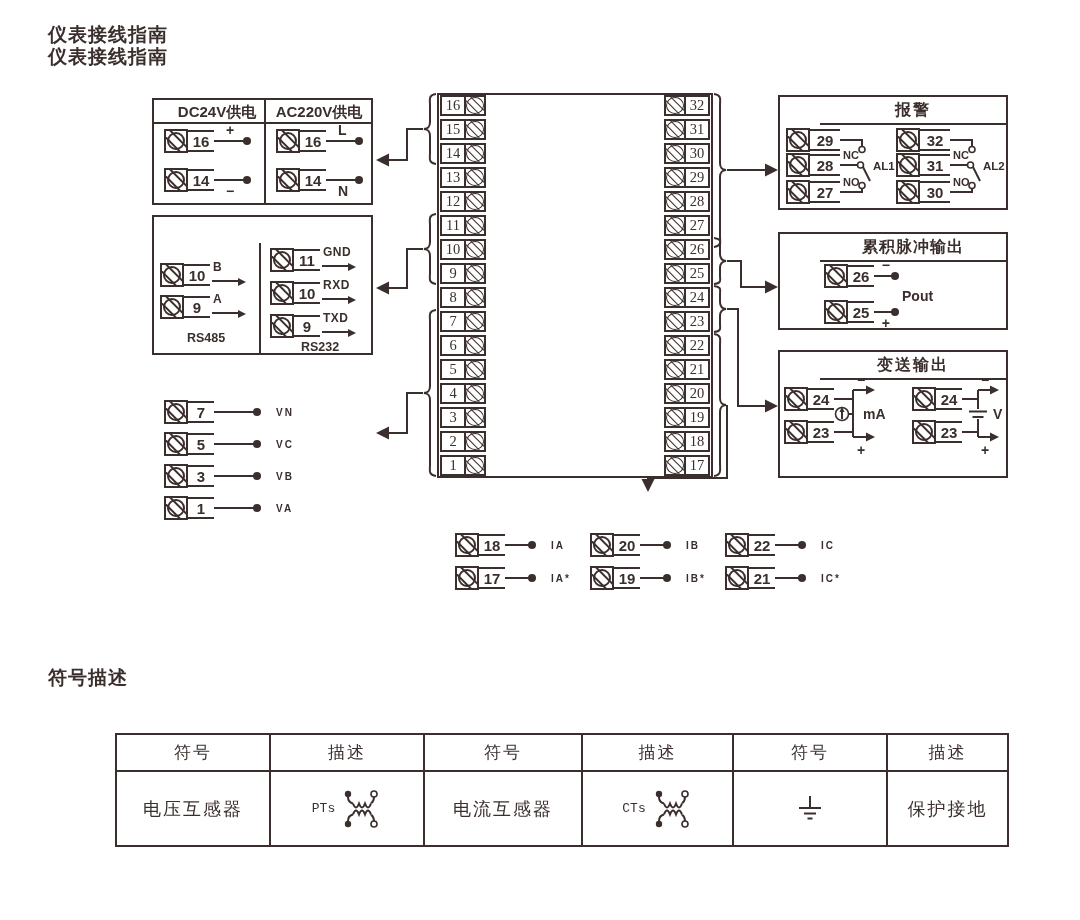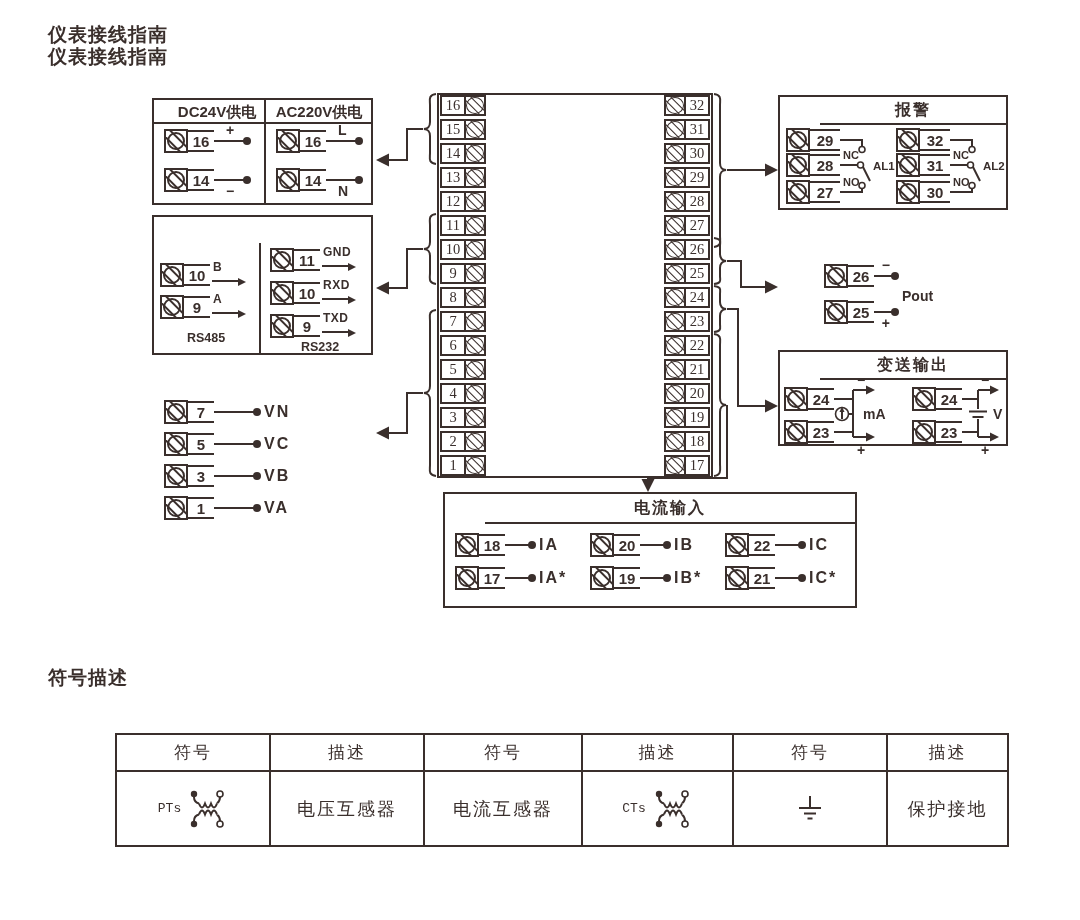--- a/index.html
+++ b/index.html
@@ -21,21 +21,21 @@
   .screw::after{content:"";position:absolute;left:-6px;top:7px;width:34px;height:6px;
                 border-top:2px solid var(--ink);border-bottom:2px solid var(--ink);transform:rotate(45deg);}
   .numch{height:22px;box-sizing:border-box;border-top:2px solid var(--ink);border-bottom:2px solid var(--ink);
          display:flex;align-items:center;justify-content:center;min-width:26px;padding:0 2px;
          font-size:15px;font-weight:600;flex:none;}
   .wire{position:relative;height:2px;background:var(--ink);flex:none;align-self:center;margin-top:0;}
   .wire .dot{position:absolute;right:-3px;top:-3px;width:8px;height:8px;border-radius:50%;background:var(--ink);}
   .sign{position:absolute;font-size:14px;font-weight:bold;line-height:1;}
   .s-above{top:-17px;left:35%;}
   .s-below{bottom:-17px;left:35%;}
-  .tlabel{font-size:16px;font-weight:bold;letter-spacing:2px;margin-left:6px;white-space:nowrap;}
+  .tlabel{font-size:10px;font-weight:bold;letter-spacing:2px;margin-left:18px;white-space:nowrap;}
   
   .sig{position:relative;width:38px;height:26px;flex:none;}
   .sig b{position:absolute;left:3px;top:-2px;font-size:12px;font-weight:bold;letter-spacing:.5px;}
   .sig::before{content:"";position:absolute;left:2px;bottom:6px;width:26px;height:2px;background:var(--ink);}
   .sig::after{content:"";position:absolute;left:28px;bottom:2.5px;width:0;height:0;
               border-left:8px solid var(--ink);border-top:4.5px solid transparent;border-bottom:4.5px solid transparent;}
   .portlbl{position:absolute;font-size:12.5px;font-weight:bold;text-align:center;}
   
   .sterm{position:absolute;width:46px;height:21px;box-sizing:border-box;border:2px solid var(--ink);
          display:flex;background:#fff;}
@@ -384,39 +384,42 @@
     <text x="3" y="27" font-size="11">NC</text>
     <path class="ln" d="M0,33 H17"></path>
       <circle class="oc" cx="20.5" cy="33" r="3"></circle>
     <path class="ln" d="M23,35 L30,49"></path>
     <text x="3" y="54" font-size="11">NO</text>
     <path class="ln" d="M0,60 H22 V56.5"></path>
       <circle class="oc" cx="22" cy="53.5" r="3"></circle>
     <text x="33" y="38" font-size="11.5">AL2</text>
   </svg>
 
+  <div class="box" style="left:778px;top:232px;width:230px;height:98px;">
+    <div class="btitle" style="letter-spacing:1px;">累积脉冲输出</div>
+  </div>
   <div class="term" style="left:824px;top:263px;">
     <span class="screw"></span>
     <span class="numch">26</span>
     <span class="wire" style="width:22px;">
         <i class="dot"></i>
         <b class="sign s-above">−</b>
       </span>
   </div>
   <div class="term" style="left:824px;top:299px;">
     <span class="screw"></span>
     <span class="numch">25</span>
     <span class="wire" style="width:22px;">
         <i class="dot"></i>
         <b class="sign s-below">+</b>
       </span>
   </div>
   <div class="abs" style="left:902px;top:288px;font-size:14px;font-weight:bold;">Pout</div>
 
-  <div class="box" style="left:778px;top:350px;width:230px;height:96px;">
+  <div class="box" style="left:778px;top:350px;width:230px;height:128px;">
     <div class="btitle">变送输出</div>
   </div>
   <div class="term" style="left:784px;top:386px;">
     <span class="screw"></span>
     <span class="numch">24</span>
   </div>
   <div class="term" style="left:784px;top:419px;">
     <span class="screw"></span>
     <span class="numch">23</span>
   </div>
@@ -442,23 +445,20 @@
   <svg class="abs" style="left:962px;top:376px;" width="44" height="84" viewBox="0 0 44 84">
     <path class="ln" d="M0,23 H16 M0,56 H16 M16,14 V33 M16,43 V61 M16,14 H28 M16,61 H28"></path>
     <path class="ln" d="M7,35.5 H25 M10.5,41 H21.5" stroke-width="1.8"></path>
     <polygon class="fl" points="37,14 28,9.5 28,18.5"></polygon>
     <polygon class="fl" points="37,61 28,56.5 28,65.5"></polygon>
     <text x="19" y="9" font-size="14">−</text>
     <text x="19" y="79" font-size="14">+</text>
     <text x="31" y="43" font-size="14">V</text>
   </svg>
 
-  <div class="box" style="left:443px;top:492px;width:414px;height:116px;">
-    <div class="btitle" style="height:28px;">电流输入</div>
-  </div>
   <div class="term" style="left:455px;top:532px;">
     <span class="screw"></span>
     <span class="numch">18</span>
     <span class="wire" style="width:28px;">
         <i class="dot"></i>
       </span>
     <span class="tlabel">IA</span>
   </div>
   <div class="term" style="left:455px;top:565px;">
     <span class="screw"></span>
@@ -504,34 +504,34 @@
   <div class="h1" style="left:48px;top:665px;">符号描述</div>
 
   <div class="symtable">
     <div class="cell hd">符号</div>
     <div class="cell hd">描述</div>
     <div class="cell hd">符号</div>
     <div class="cell hd">描述</div>
     <div class="cell hd">符号</div>
     <div class="cell hd lastcol">描述</div>
 
+    <div class="cell desc lastrow">电压互感器</div>
     <div class="cell lastrow">
       <span class="symname">PTs</span>
       <svg width="42" height="42" viewBox="0 0 42 42">
         <circle class="fl" cx="8" cy="6" r="3.2"></circle>
           <circle class="oc" cx="34" cy="6" r="3"></circle>
         <path class="ln" stroke-width="1.5" d="M8,9 C8,14 11,15 13,15.5 M34,9 C34,14 31,15 31,15.5"></path>
         <path class="ln" stroke-width="1.5" d="M13,15.5 q3,8 6,0 q3,8 6,0 q3,8 6,0"></path>
         <path class="ln" stroke-width="1.5" d="M13,26.5 q3,-8 6,0 q3,-8 6,0 q3,-8 6,0"></path>
         <path class="ln" stroke-width="1.5" d="M8,33 C8,28 11,27 13,26.5 M34,33 C34,28 31,27 31,26.5"></path>
         <circle class="fl" cx="8" cy="36" r="3.2"></circle>
           <circle class="oc" cx="34" cy="36" r="3"></circle>
       </svg>
     </div>
-    <div class="cell desc lastrow">电压互感器</div>
     <div class="cell desc lastrow">电流互感器</div>
     <div class="cell lastrow">
       <span class="symname">CTs</span>
       <svg width="42" height="42" viewBox="0 0 42 42">
         <circle class="fl" cx="8" cy="6" r="3.2"></circle>
           <circle class="oc" cx="34" cy="6" r="3"></circle>
         <path class="ln" stroke-width="1.5" d="M8,9 C8,14 11,15 13,15.5 M34,9 C34,14 31,15 31,15.5"></path>
         <path class="ln" stroke-width="1.5" d="M13,15.5 q3,8 6,0 q3,8 6,0 q3,8 6,0"></path>
         <path class="ln" stroke-width="1.5" d="M13,26.5 q3,-8 6,0 q3,-8 6,0 q3,-8 6,0"></path>
         <path class="ln" stroke-width="1.5" d="M8,33 C8,28 11,27 13,26.5 M34,33 C34,28 31,27 31,26.5"></path>

